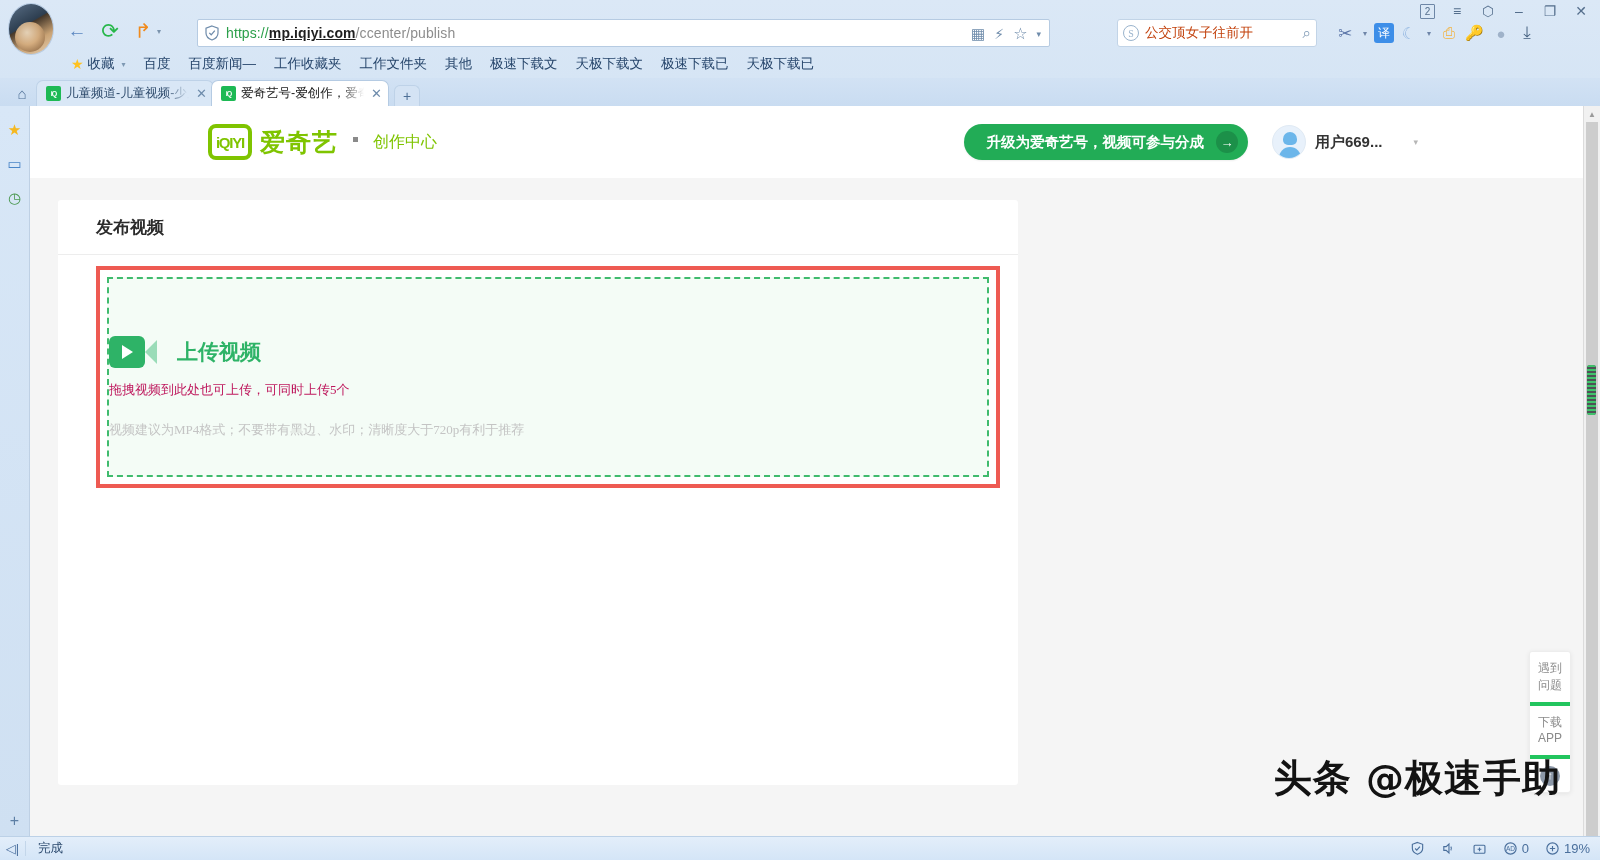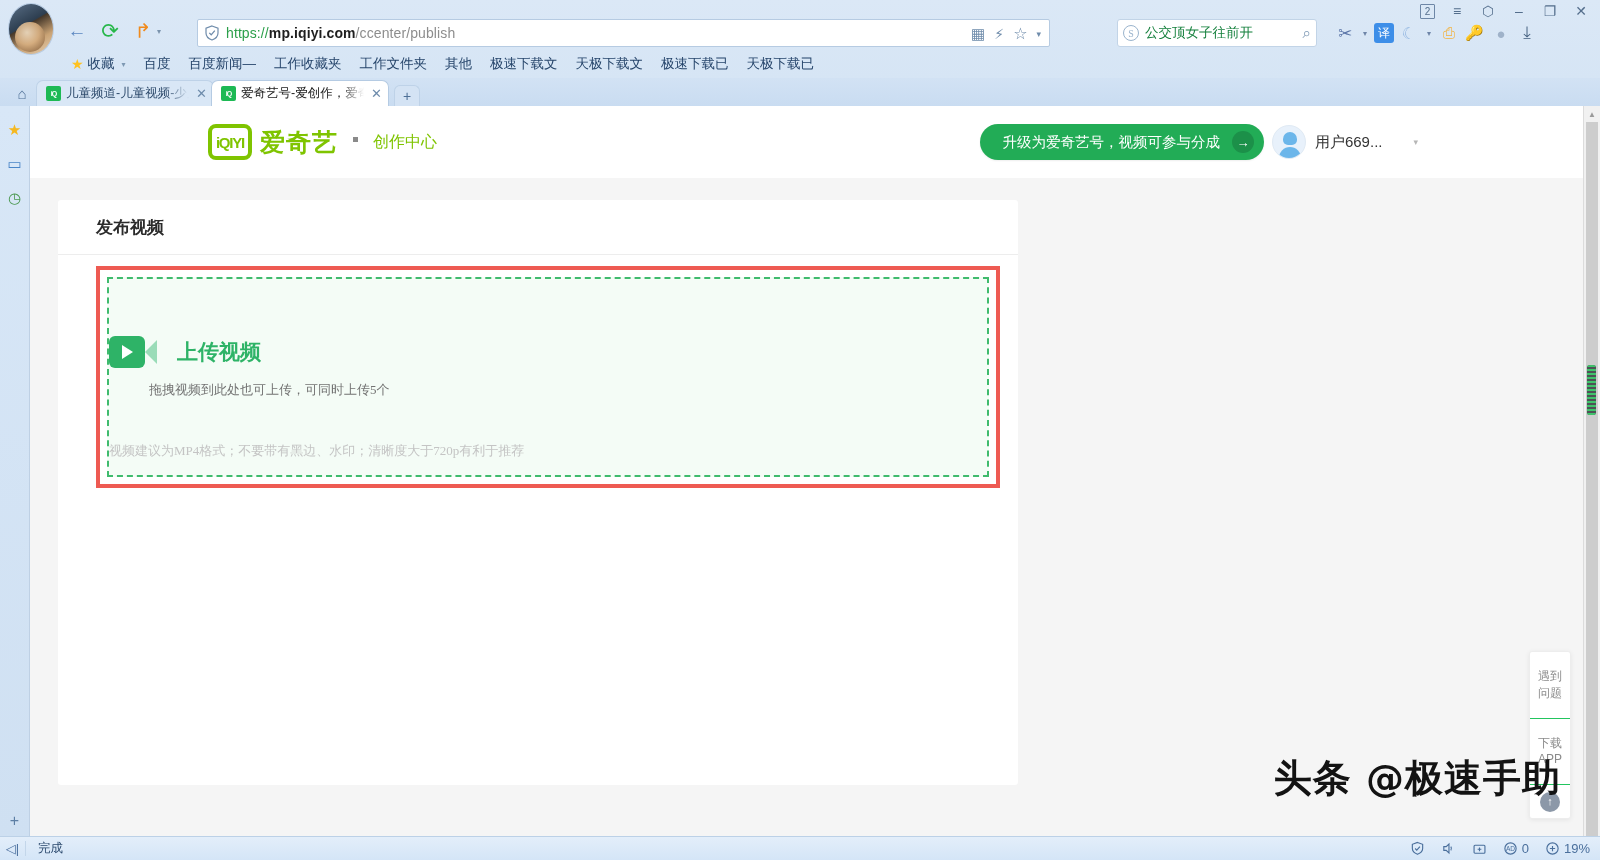--- a/index.html
+++ b/index.html
@@ -63,42 +63,42 @@
     border-radius: 2px;
     display: flex; align-items: center;
     padding: 0 6px;
   }
   .shield-icon {
     width: 16px; height: 16px; flex: 0 0 16px;
     margin-right: 6px;
   }
   .url-text { font-size: 14px; color: #8d8d8d; white-space: nowrap; letter-spacing: .1px;}
   .url-text .scheme { color: #2b9f4a; }
-  .url-text .host { color: #1f1f1f; font-weight: 600;}
+  .url-text .host { color: #1f1f1f; font-weight: 600; text-decoration: underline;}
 
   .url-icons {
     position: absolute; right: 8px; top: 50%; transform: translateY(-50%);
     display: flex; align-items: center; gap: 9px;
     color: #6f8cab;
   }
 
   .searchbar {
     position: absolute; left: 1117px; top: 19px;
     width: 200px; height: 28px;
     background: #fff; border: 1px solid #c2d4e7;
     border-radius: 3px;
     display: flex; align-items: center; padding: 0 5px;
   }
   .sogou-ico {
     width: 16px; height: 16px; border-radius: 50%;
     border: 1.6px solid #9ab4cd; color: #9ab4cd;
     font-size: 10px; display:flex; align-items:center; justify-content:center;
     flex: 0 0 16px; margin-right: 6px; font-family:"Liberation Serif",serif;
   }
-  .search-ph { font-size: 13.5px; color: #15803d; flex: 1; }
+  .search-ph { font-size: 13.5px; color: #c2410c; flex: 1; }
   .mag { color: #7e99b5; font-size: 15px; }
 
   .ext-icons {
     position: absolute; left: 1334px; top: 20px;
     display: flex; align-items: center; gap: 4px;
   }
   .ext { width: 22px; height: 26px; display:flex; align-items:center; justify-content:center; font-size:15px; color:#6e85a8; cursor:pointer;}
 
   .win-ctrls {
     position: absolute; right: 10px; top: 2px;
@@ -187,21 +187,21 @@
     width: 44px; height: 36px;
     border: 4px solid #7fc400; border-radius: 8px;
     display: flex; align-items: center; justify-content: center;
     font-size: 15px; font-weight: 800; color: #7fc400;
     letter-spacing: -1.2px; font-family: "Liberation Sans", sans-serif;
   }
   .iq-name { font-size: 25px; color: #7fc400; font-weight: 700; letter-spacing: 1px;}
   .iq-dot { width:5px; height:5px; background:#8a8a8a; display:inline-block; margin: 0 7px 5px 7px;}
   .iq-sub { font-size: 16px; color: #7fc400; }
 
-  .hdr-right { position: absolute; right: 165px; top: 50%; transform: translateY(-50%); display:flex; align-items:center; gap: 8px;}
+  .hdr-right { position: absolute; right: 165px; top: 50%; transform: translateY(-50%); display:flex; align-items:center; gap: 24px; font-weight: bold;}
   .upgrade-btn {
     background: #22ac56; color: #fff; border-radius: 22px;
     height: 36px; padding: 0 10px 0 22px;
     display: flex; align-items: center; gap: 12px;
     font-size: 14.5px; cursor: pointer; border: none;
     box-shadow: 0 1px 2px rgba(0,0,0,.07);
   }
   .upgrade-arrow {
     width: 22px; height: 22px; border-radius: 50%;
     background: #1c9049; color:#fff;
@@ -279,34 +279,34 @@
     border-left: 11px solid #fff; border-top: 7px solid transparent; border-bottom: 7px solid transparent;
   }
   .cam-lens {
     position:absolute; right:0; top:4px;
     width:0;height:0;
     border-right: 12px solid #9adcb8;
     border-top: 12px solid transparent;
     border-bottom: 12px solid transparent;
   }
   .up-title { font-size: 21px; font-weight: bold; color: #2eb367; }
-  .up-sub { font-size: 13px; color: #737373; margin-top: 13px; margin-left: 40px; }
-  .up-hint { font-size: 13px; color: #c4c4c4; position: absolute; bottom: 15px; }
+  .up-sub { font-size: 13px; color: #be185d; margin-top: 13px; }
+  .up-hint { font-size: 13px; color: #c4c4c4; position: absolute; bottom: 36px; }
 
   .warn-line { margin: 13px 0 0 38px; font-size: 13.5px; color: #505050; }
 
   
   .float-panel {
     position: absolute; right: 12px; top: 545px;
     width: 42px; background: #fff;
     border: 1px solid #ededed; border-radius: 3px;
     box-shadow: 0 1px 5px rgba(0,0,0,.07);
     text-align: center;
   }
-  .fp-item { padding: 16px 0; font-size: 12px; color: #8a8a8a; line-height: 1.4; border-bottom: 1px solid #22c55e; cursor:pointer;}
+  .fp-item { padding: 8px 0; font-size: 12px; color: #8a8a8a; line-height: 1.4; border-bottom: 4px solid #22c55e; cursor:pointer;}
   .fp-item:last-child { border-bottom: none; padding: 7px 0 6px;}
   .fp-top { width: 20px;height:20px;border-radius:50%; background:#8c98a8; color:#fff; display:inline-flex;align-items:center;justify-content:center; font-size:11px;}
 
   .watermark {
     position: absolute; right: 22px; bottom: 32px;
     font-size: 38px; font-weight: bold; color: #131313;
     letter-spacing: 1px; white-space: nowrap;
     font-family: "DejaVu Sans", sans-serif;
   }
 

